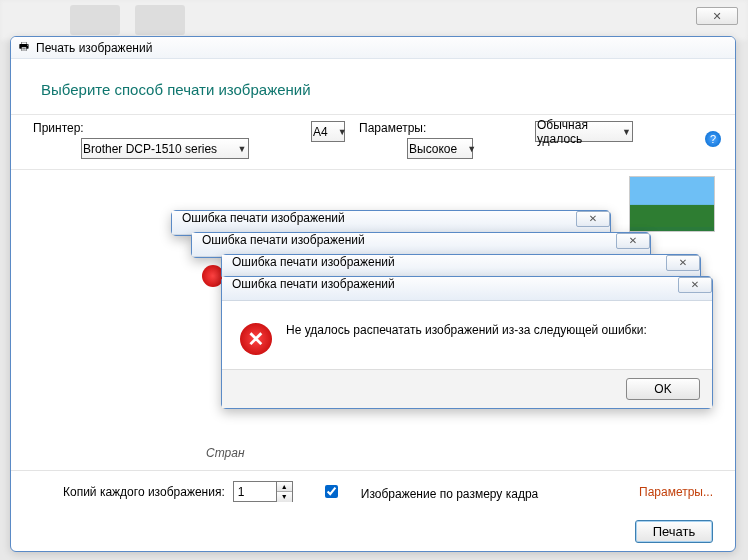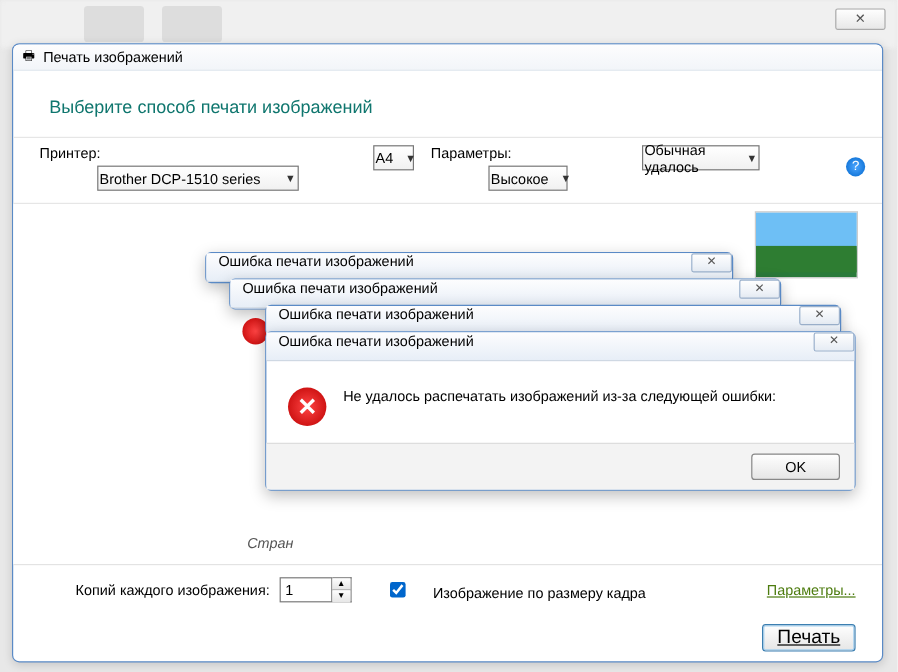--- a/index.html
+++ b/index.html
@@ -40,24 +40,24 @@
   .pages-label { position: absolute; bottom: 10px; left: 195px; font-size: 12px; color: #555; font-style: italic; }
 
   .bottom-bar { border-top: 1px solid #e3e3e3; padding: 10px 22px; display: flex; align-items: center; gap: 8px; font-size: 12px; }
   .spinner { display: flex; align-items: stretch; height: 21px; }
   .spinner input { width: 44px; border: 1px solid #7a7a7a; font-size: 12px; padding: 0 4px; }
   .spinner-btns { display:flex; flex-direction:column; border:1px solid #7a7a7a; border-left:none; }
   .spinner-btns span { width: 15px; height: 10px; font-size: 7px; text-align: center; line-height: 10px; background: linear-gradient(#fefefe,#e6e6e6); }
   .spinner-btns span:first-child { border-bottom:1px solid #aaa; }
   .chk { margin-left: 20px; display: flex; align-items: flex-end; gap: 20px; }
   .chk input { accent-color: #0066cc; }
-  .params-link { margin-left: auto; color: #4d7c0f; text-decoration: underline; font-size: 12px; }
+  .params-link { margin-left: auto; color: #c2410c; font-size: 12px; }
 
   .action-bar { padding: 8px 22px 14px 22px; display: flex; gap: 8px; justify-content: flex-end; }
-  .action-btn { min-width: 78px; height: 23px; border: 1px solid #888; border-radius: 3px; background: linear-gradient(#fefefe,#e6e6e6); font-size: 16px; text-decoration: underline; }
+  .action-btn { min-width: 78px; height: 23px; border: 1px solid #888; border-radius: 3px; background: linear-gradient(#fefefe,#e6e6e6); font-size: 13px; }
   .action-btn.primary { border: 1px solid #3c7fb1; box-shadow: 0 0 0 1px #a7d1f0 inset; }
 </style>
 </head>
 <body>
 
 <div class="desktop-bg"></div>
 <div class="desktop-icon i1"></div>
 <div class="desktop-icon i2"></div>
 <div class="top-close">✕</div>
 

